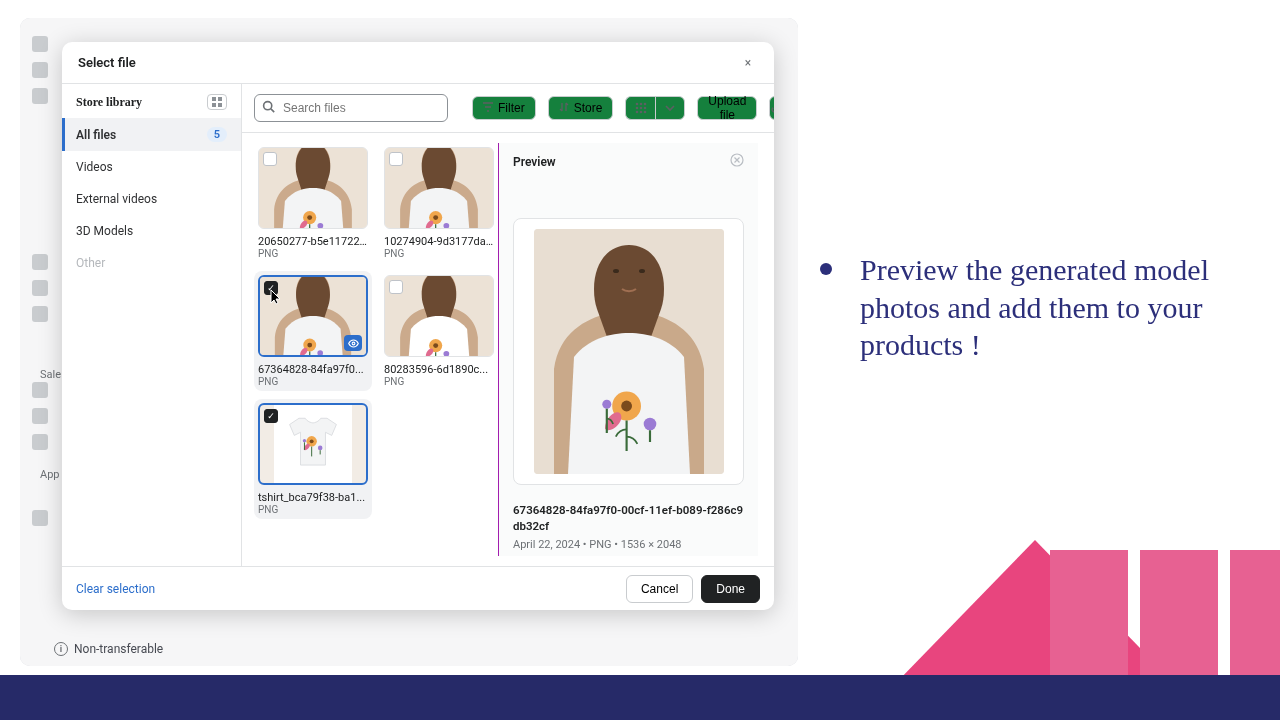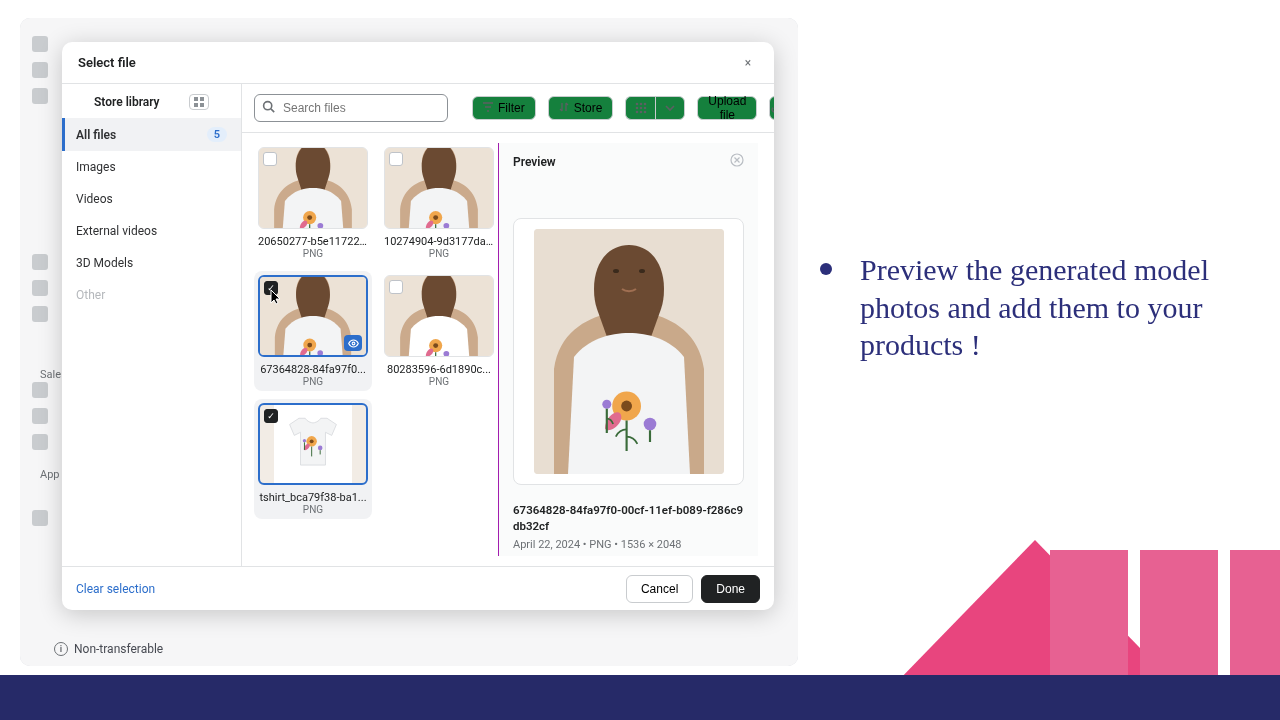--- a/index.html
+++ b/index.html
@@ -29,21 +29,21 @@
   .non-transfer .circ-i { width:14px; height:14px; border:1.5px solid #6d7175; border-radius:50%; display:flex; align-items:center; justify-content:center; font-size:9px; font-weight:700; color:#6d7175; }
 
   
   .modal { position:absolute; left:42px; top:24px; right:24px; bottom:56px; background:#fff; border-radius:10px; box-shadow:0 4px 24px rgba(0,0,0,.2); display:flex; flex-direction:column; overflow:hidden; }
   .modal-header { height:42px; display:flex; align-items:center; justify-content:space-between; padding:0 16px; border-bottom:1px solid #e1e3e5; }
   .modal-header .title { font-weight:600; font-size:13px; }
   .modal-header .close { width:20px; height:20px; display:flex; align-items:center; justify-content:center; color:#6d7175; cursor:pointer; border-radius:4px; }
 
   .modal-body { flex:1; display:flex; min-height:0; }
   .left-pane { width:180px; border-right:1px solid #e1e3e5; display:flex; flex-direction:column; background:#fff; }
-  .left-head { display:flex; align-items:center; justify-content:space-between; padding:10px 32px 8px; font-weight:600; font-size:12px; }
+  .left-head { display:flex; align-items:center; justify-content:space-between; padding:10px 14px 8px; font-weight:600; font-size:12px;font-family:Liberation Serif, serif; }
   .left-head .grid-ic { width:20px; height:16px; border:1px solid #c9cccf; border-radius:4px; display:flex; align-items:center; justify-content:center; }
   .nav-list { list-style:none; }
   .nav-list li { padding:9px 14px; font-size:12px; color:#303133; display:flex; justify-content:space-between; align-items:center; cursor:pointer; }
   .nav-list li.active { background:#f1f2f4; font-weight:600; border-left:3px solid #2c6ecb; padding-left:11px; }
   .nav-list li.disabled { color:#b5b8bc; }
   .badge { background:#e3eefb; color:#2c6ecb; border-radius:8px; padding:1px 7px; font-size:11px; font-weight:600; }
 
   .center-pane { flex:1; display:flex; flex-direction:column; min-width:0; }
   .toolbar { display:flex; align-items:center; gap:12px; padding:10px 12px; border-bottom:1px solid #e1e3e5; }
   .search-wrap { flex:0 0 194px; position:relative; }
@@ -52,21 +52,21 @@
   .tool-btn { height:24px; border:1px solid #c9cccf; background:#15803d; border-radius:6px; padding:0 10px; font-size:12px; display:flex; align-items:center; gap:5px; cursor:pointer;text-align:center; }
   .tool-btn .mini { color:#5c5f62; }
   .btn-group { display:flex; }
   .btn-group .tool-btn:first-child { border-radius:6px 0 0 6px; border-right:none; }
   .btn-group .tool-btn:last-child { border-radius:0 6px 6px 0; }
   .icon-btn { width:30px; justify-content:center; padding:0; }
   .spacer { flex:1; }
 
   .grid-scroll { flex:1; overflow:auto; padding:10px 4px 10px 12px; display:flex; gap:0; }
   .thumb-grid { display:grid; grid-template-columns: repeat(2, 118px); gap:8px 8px; align-content:start; }
-  .thumb-card { width:118px; border-radius:8px; padding:4px; text-align:center; }
+  .thumb-card { width:118px; border-radius:8px; padding:4px; }
   .thumb-card.selected { background:#f1f2f4; }
   .thumb-img { position:relative; width:100%; height:82px; border-radius:6px; background:#f2ece5; overflow:hidden; border:1px solid #e1e3e5; display:flex; align-items:flex-end; justify-content:center; }
   .thumb-card.selected .thumb-img { border:2px solid #2c6ecb; }
   .check { position:absolute; top:4px; left:4px; width:14px; height:14px; border-radius:3px; background:#fff; border:1px solid #bfc3c9; display:flex; align-items:center; justify-content:center; font-size:9px; color:#fff; }
   .check.on { background:#202223; border-color:#202223; }
   .eye-badge { position:absolute; bottom:4px; right:4px; width:18px; height:16px; border-radius:4px; background:#2c6ecb; display:flex; align-items:center; justify-content:center; }
   .fname { font-size:11px; margin-top:6px; white-space:nowrap; overflow:hidden; text-overflow:ellipsis; color:#202223; }
   .ftype { font-size:10px; color:#6d7175; }
   .cursor-arrow { position:absolute; top:12px; left:10px; color:#000; }
 
@@ -150,23 +150,20 @@
                 <rect x="6" y="0" width="4" height="4" fill="#8c9196"></rect>
                 <rect x="0" y="6" width="4" height="4" fill="#8c9196"></rect>
                 <rect x="6" y="6" width="4" height="4" fill="#8c9196"></rect>
               </svg>
           </span>
         </div>
         <ul class="nav-list" id="navlist">
             <li class="active">
               <span>All files</span>
               <span class="badge">5</span>
-            </li>
-            <li>
-              <span>Images</span>
             </li>
             <li>
               <span>Videos</span>
             </li>
             <li>
               <span>External videos</span>
             </li>
             <li>
               <span>3D Models</span>
             </li>

